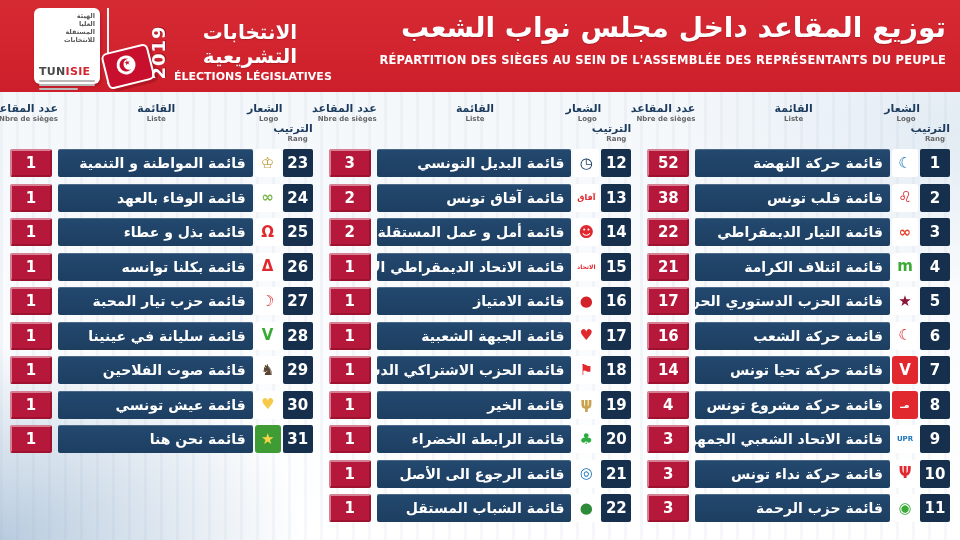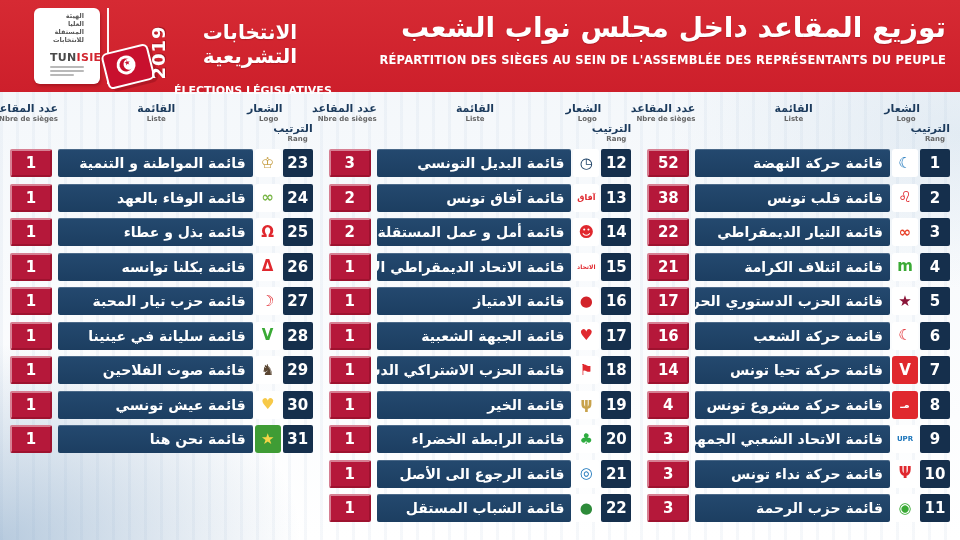--- a/index.html
+++ b/index.html
@@ -10,38 +10,38 @@
       radial-gradient(420px 220px at 100% 25%, rgba(160,190,215,.22), rgba(160,190,215,0) 70%),
       repeating-linear-gradient(90deg, rgba(150,175,205,.09) 0 3px, rgba(150,175,205,0) 3px 16px),
       linear-gradient(180deg,#f2f6fa,#ffffff);}
   
   .header{position:absolute;top:0;left:0;right:0;height:92px;
     background:linear-gradient(180deg,#d62a33,#cd1f2b);}
   .header-main{position:absolute;left:330px;right:14px;top:10px;text-align:right;color:#fff;}
   .title-ar{font-size:28px;font-weight:bold;direction:rtl;line-height:1.25;text-shadow:0 1px 1px rgba(100,0,10,.3);}
   .subtitle-fr{font-size:11.5px;font-weight:bold;letter-spacing:.2px;margin-top:8px;}
   .isie-box{position:absolute;left:34px;top:8px;width:66px;height:76px;background:#fff;border-radius:6px;
-    padding:4px 16px;box-sizing:border-box;box-shadow:1px 2px 3px rgba(100,0,10,.35);}
+    padding:4px 5px;box-sizing:border-box;box-shadow:1px 2px 3px rgba(100,0,10,.35);}
   .isie-ar{direction:rtl;text-align:right;font-size:6.5px;font-weight:bold;color:#5a5a5a;line-height:1.25;}
-  .isie-brand{font-size:11px;font-weight:bold;color:#4a4a4a;margin-top:6px;letter-spacing:.3px;}
+  .isie-brand{font-size:11px;font-weight:bold;color:#4a4a4a;margin-top:20px;letter-spacing:.3px;}
   .isie-brand .red{color:#d22630;}
   .micro-line{height:2px;background:#b9b9b9;margin-top:2px;border-radius:1px;}
   .sep-line{position:absolute;left:107px;top:8px;height:76px;width:2px;background:rgba(255,255,255,.95);}
   .flag{position:absolute;left:104px;top:48px;width:44px;height:33px;background:#c8102e;border-radius:6px;
     border:2px solid #fff;transform:rotate(-14deg);box-shadow:3px 3px 0 rgba(120,10,20,.35);}
   .flag-circle{position:absolute;left:11px;top:5px;width:19px;height:19px;border-radius:50%;background:#fff;}
   .crescent{position:absolute;left:3px;top:3px;width:13px;height:13px;border-radius:50%;background:#c8102e;}
   .crescent::after{content:"";position:absolute;left:4px;top:1px;width:11px;height:11px;border-radius:50%;background:#fff;}
   .flag-star{position:absolute;left:8px;top:5px;font-size:7px;color:#c8102e;line-height:1;}
   .year-wrap{position:absolute;left:148px;top:22px;width:22px;height:58px;}
   .year{position:absolute;left:-17px;top:20px;transform:rotate(-90deg);color:#fff;font-weight:bold;font-size:18px;
     letter-spacing:1px;text-shadow:1px 1px 0 rgba(120,10,20,.5);}
   .event-block{position:absolute;left:174px;top:20px;width:152px;text-align:center;color:#fff;}
   .event-ar{font-size:20px;font-weight:bold;direction:rtl;text-shadow:0 1px 1px rgba(100,0,10,.3);}
-  .event-fr{font-size:11px;font-weight:bold;margin-top:16px;white-space:nowrap;}
+  .event-fr{font-size:11px;font-weight:bold;margin-top:2px;white-space:nowrap;}
   
   .tables{position:absolute;top:96px;left:10px;right:10px;bottom:0;display:flex;gap:16px;direction:rtl;}
   .table{flex:1;min-width:0;}
   .thead{display:flex;direction:rtl;align-items:flex-start;margin:6px 0 6px;}
   .th{text-align:center;white-space:nowrap;}
   .th-ar{font-size:11px;font-weight:bold;color:#1b3a5c;direction:rtl;}
   .th-fr{font-size:7px;font-weight:bold;color:#666;}
   .h-rank{width:30px;margin-top:20px;}
   .h-logo{width:28px;}
   .h-list{flex:1;}

